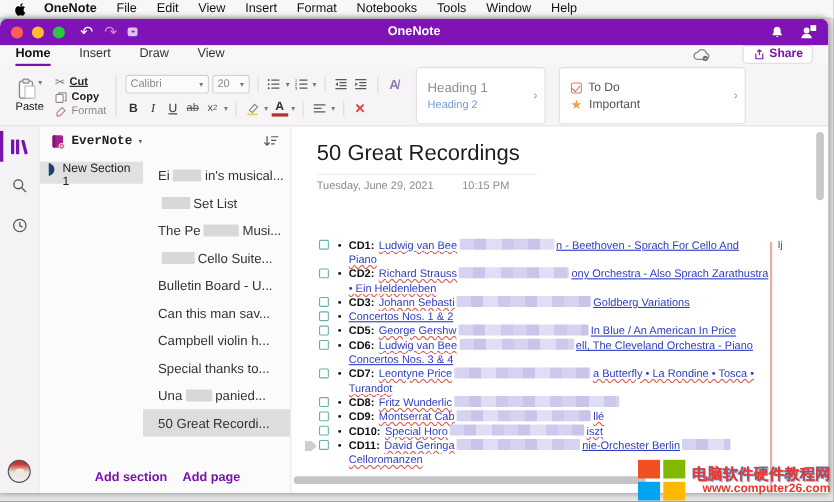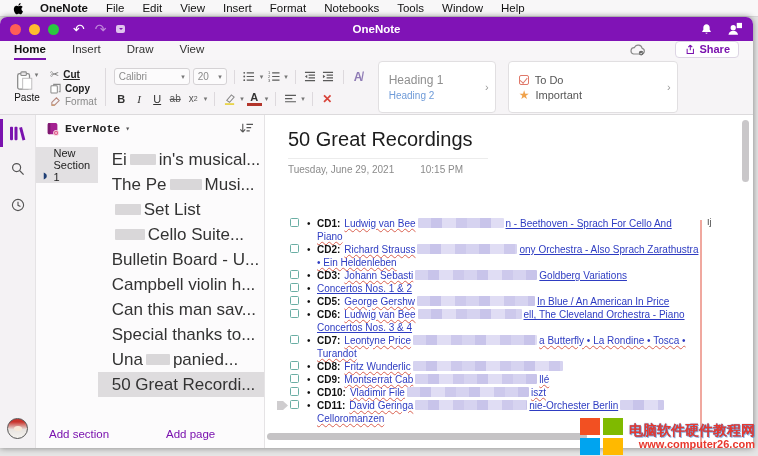--- a/index.html
+++ b/index.html
@@ -86,28 +86,28 @@
   .avatar{width:21px;height:21px;border-radius:50%;margin-bottom:9px;border:1px solid #555;
           background:linear-gradient(180deg,#c9342c 15%,#e8e4e0 55%,#f4f2ee 100%);position:relative;overflow:hidden;}
   .avatar::after{content:"";position:absolute;left:6px;top:7px;width:8px;height:5px;background:#f7e9d8;border-radius:50%;}
 
   .nav{width:229px;background:#fcfbfc;border-right:1px solid #e5e3e5;display:flex;flex-direction:column;}
   .nav-header{height:27px;display:flex;align-items:center;gap:5px;padding:0 10px;font-family:Liberation Mono, monospace;}
   .nb-name{font-size:11.5px;font-weight:700;color:#222;}
   .nb-chev{font-size:8px;color:#555;}
   .nav-cols{flex:1;display:flex;overflow:hidden;}
   .sections-col{width:116px;padding-top:5px;}
-  .section-item{height:36px;display:flex;align-items:flex-end;gap:6px;padding:0 4px 0 7px;font-size:11px;color:#222;}
+  .section-item{height:20px;display:flex;align-items:flex-start;gap:6px;padding:0 4px 0 7px;font-size:11px;color:#222;}
   .section-item.selected{background:#e2e0e2;}
   .pages-col{flex:1;padding-top:5px;}
-  .page-item{height:25px;display:flex;align-items:center;padding:0 6px 0 14px;font-size:17px;color:#333;
+  .page-item{height:25px;display:flex;align-items:center;padding:0 6px 0 14px;font-size:12px;color:#333;
              white-space:nowrap;overflow:hidden;}
   .page-item.selected{background:#dedcde;}
   .pblur{display:inline-block;height:11px;background:#d9d7d9;border-radius:1px;vertical-align:-1px;margin:0 3px;}
-  .nav-footer{height:29px;display:flex;align-items:center;font-size:11.5px;font-weight:400;color:#7a12ae;}
+  .nav-footer{height:29px;display:flex;align-items:center;font-size:11.5px;font-weight:700;color:#7a12ae;text-align:right;}
   .addsec{width:116px;padding-left:13px;}
   .addpage{padding-left:14px;}
 
   
   .content{flex:1;background:#fff;position:relative;padding:13px 0 0 23px;overflow:hidden;}
   .page-title{font-size:20px;color:#1c1c1c;width:200px;border-bottom:1px solid #ececec;padding-bottom:7px;}
   .date-row{display:flex;gap:26px;font-size:10px;color:#8b8b8b;margin-top:5px;}
   .items{margin-top:42px;}
   .row{display:flex;align-items:flex-start;font-size:10px;line-height:13px;color:#141414;position:relative;margin-left:2px;}
   .cb{width:9px;height:9px;border:1.5px solid #6aaea4;border-radius:1.5px;margin:1px 8px 0 0;flex:none;}
@@ -409,40 +409,40 @@
             </div>
           </div>
           <div class="pages-col">
               <div id="pages">
                 <div class="page-item">
                   <span>Ei</span>
                   <span class="pblur" style="width: 26px;"></span>
                   <span>in's musical...</span>
                 </div>
                 <div class="page-item">
+                  <span class="pblur" style="width: 26px;"></span>
+                  <span>Set List</span>
+                </div>
+                <div class="page-item">
                   <span>The Pe</span>
                   <span class="pblur" style="width: 32px;"></span>
                   <span>Musi...</span>
                 </div>
                 <div class="page-item">
-                  <span class="pblur" style="width: 26px;"></span>
-                  <span>Set List</span>
-                </div>
-                <div class="page-item">
                   <span class="pblur" style="width: 30px;"></span>
                   <span>Cello Suite...</span>
                 </div>
                 <div class="page-item">
                   <span>Bulletin Board - U...</span>
                 </div>
                 <div class="page-item">
+                  <span>Can this man sav...</span>
+                </div>
+                <div class="page-item">
                   <span>Campbell violin h...</span>
-                </div>
-                <div class="page-item">
-                  <span>Can this man sav...</span>
                 </div>
                 <div class="page-item">
                   <span>Special thanks to...</span>
                 </div>
                 <div class="page-item">
                   <span>Una</span>
                   <span class="pblur" style="width: 24px;"></span>
                   <span>panied...</span>
                 </div>
                 <div class="page-item selected">
@@ -528,21 +528,21 @@
               <span class="cb"></span>
               <span class="bullet">•</span>
               <div class="txt">
                 <div class="line"><span class="cdlabel">CD9:</span><span class="link sp">Montserrat Cab</span><span class="blur" style="width: 122px;"></span><span class="link sp">llé</span></div>
               </div>
             </div>
             <div class="row">
               <span class="cb"></span>
               <span class="bullet">•</span>
               <div class="txt">
-                <div class="line"><span class="cdlabel">CD10:</span><span class="link sp">Vladimir File</span><span class="blur" style="width: 122px;"></span><span class="link sp">iszt</span></div>
+                <div class="line"><span class="cdlabel">CD10:</span><span class="link sp">Special Horo</span><span class="blur" style="width: 122px;"></span><span class="link sp">iszt</span></div>
               </div>
             </div>
             <div class="row">
               <span class="handle"></span>
               <span class="cb"></span>
               <span class="bullet">•</span>
               <div class="txt">
                 <div class="line"><span class="cdlabel">CD11:</span><span class="link sp">David Geringa</span><span class="blur" style="width: 112px;"></span><span class="link">nie-Orchester Berlin</span><span class="blur" style="width: 44px;"></span></div>
                 <div class="line"><span class="link sp">Celloromanzen</span></div>
               </div>

